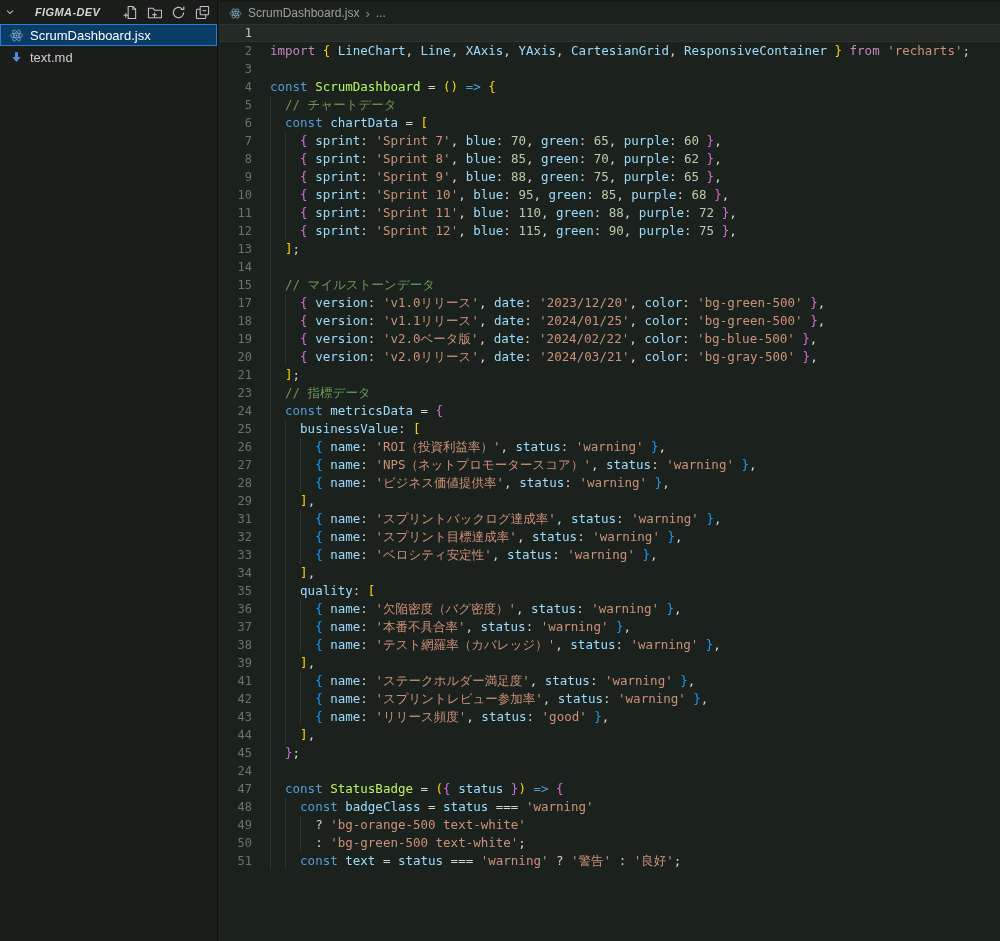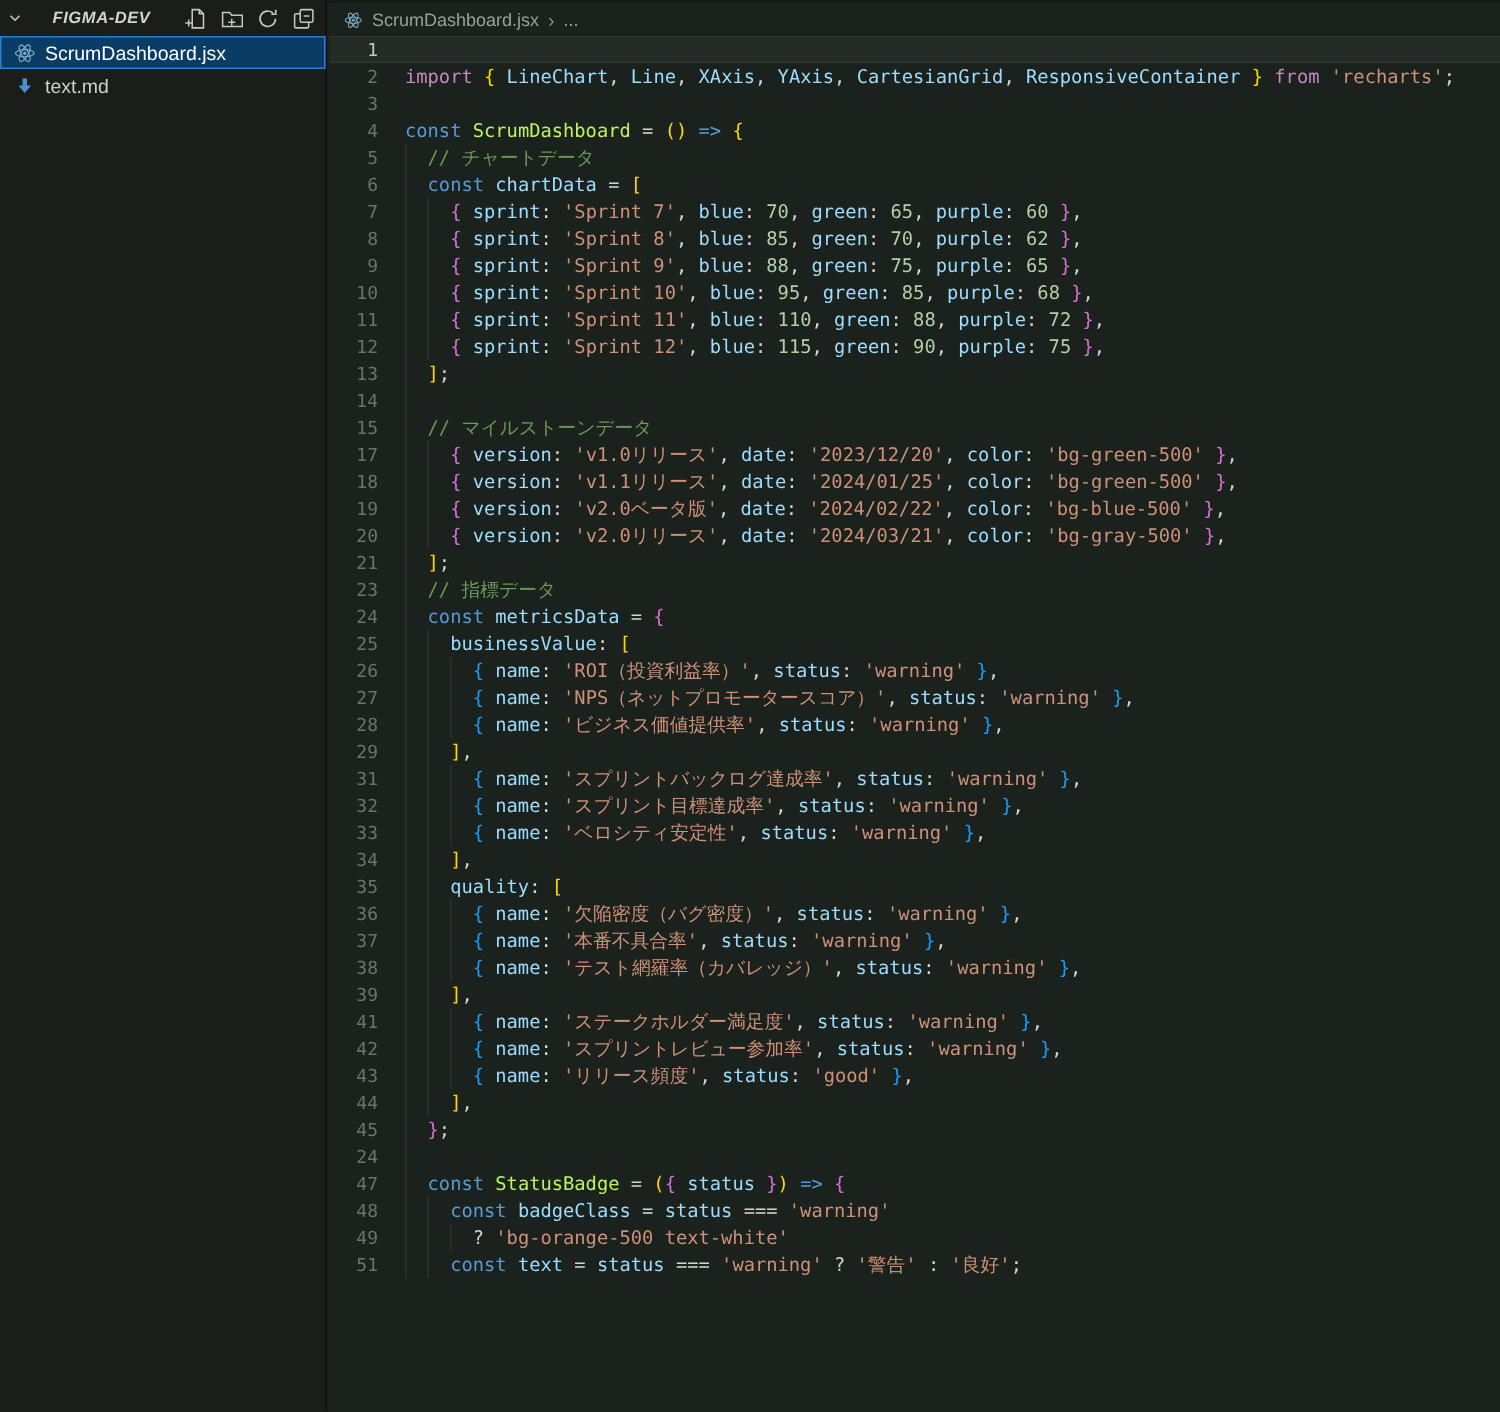--- a/index.html
+++ b/index.html
@@ -163,15 +163,16 @@
       <div class="code-line"><span class="gutter">39</span><span class="line-content"><span class="guide"></span><span class="guide"></span><span class="tk-g">]</span><span class="tk-w">,</span></span></div>
       <div class="code-line"><span class="gutter">41</span><span class="line-content"><span class="guide"></span><span class="guide"></span><span class="guide"></span><span class="tk-u">{</span><span class="tk-v"> name</span><span class="tk-w">: </span><span class="tk-s">'ステークホルダー満足度'</span><span class="tk-w">,</span><span class="tk-v"> status</span><span class="tk-w">: </span><span class="tk-s">'warning'</span><span class="tk-u"> }</span><span class="tk-w">,</span></span></div>
       <div class="code-line"><span class="gutter">42</span><span class="line-content"><span class="guide"></span><span class="guide"></span><span class="guide"></span><span class="tk-u">{</span><span class="tk-v"> name</span><span class="tk-w">: </span><span class="tk-s">'スプリントレビュー参加率'</span><span class="tk-w">,</span><span class="tk-v"> status</span><span class="tk-w">: </span><span class="tk-s">'warning'</span><span class="tk-u"> }</span><span class="tk-w">,</span></span></div>
       <div class="code-line"><span class="gutter">43</span><span class="line-content"><span class="guide"></span><span class="guide"></span><span class="guide"></span><span class="tk-u">{</span><span class="tk-v"> name</span><span class="tk-w">: </span><span class="tk-s">'リリース頻度'</span><span class="tk-w">,</span><span class="tk-v"> status</span><span class="tk-w">: </span><span class="tk-s">'good'</span><span class="tk-u"> }</span><span class="tk-w">,</span></span></div>
       <div class="code-line"><span class="gutter">44</span><span class="line-content"><span class="guide"></span><span class="guide"></span><span class="tk-g">]</span><span class="tk-w">,</span></span></div>
       <div class="code-line"><span class="gutter">45</span><span class="line-content"><span class="guide"></span><span class="tk-o">}</span><span class="tk-w">;</span></span></div>
       <div class="code-line"><span class="gutter">24</span><span class="line-content"><span class="guide"></span></span></div>
       <div class="code-line"><span class="gutter">47</span><span class="line-content"><span class="guide"></span><span class="tk-b">const </span><span class="tk-f">StatusBadge</span><span class="tk-w"> = </span><span class="tk-g">(</span><span class="tk-o">{</span><span class="tk-v"> status </span><span class="tk-o">}</span><span class="tk-g">)</span><span class="tk-b"> =&gt; </span><span class="tk-o">{</span></span></div>
       <div class="code-line"><span class="gutter">48</span><span class="line-content"><span class="guide"></span><span class="guide"></span><span class="tk-b">const </span><span class="tk-v">badgeClass</span><span class="tk-w"> = </span><span class="tk-v">status</span><span class="tk-w"> === </span><span class="tk-s">'warning'</span></span></div>
       <div class="code-line"><span class="gutter">49</span><span class="line-content"><span class="guide"></span><span class="guide"></span><span class="guide"></span><span class="tk-w">? </span><span class="tk-s">'bg-orange-500 text-white'</span></span></div>
+      <div class="code-line"><span class="gutter">50</span><span class="line-content"><span class="guide"></span><span class="guide"></span><span class="guide"></span><span class="tk-w">: </span><span class="tk-s">'bg-green-500 text-white'</span><span class="tk-w">;</span></span></div>
       <div class="code-line"><span class="gutter">51</span><span class="line-content"><span class="guide"></span><span class="guide"></span><span class="tk-b">const </span><span class="tk-v">text</span><span class="tk-w"> = </span><span class="tk-v">status</span><span class="tk-w"> === </span><span class="tk-s">'warning'</span><span class="tk-w"> ? </span><span class="tk-s">'警告'</span><span class="tk-w"> : </span><span class="tk-s">'良好'</span><span class="tk-w">;</span></span></div>
     </div>
 </div>
 
 </body></html>

